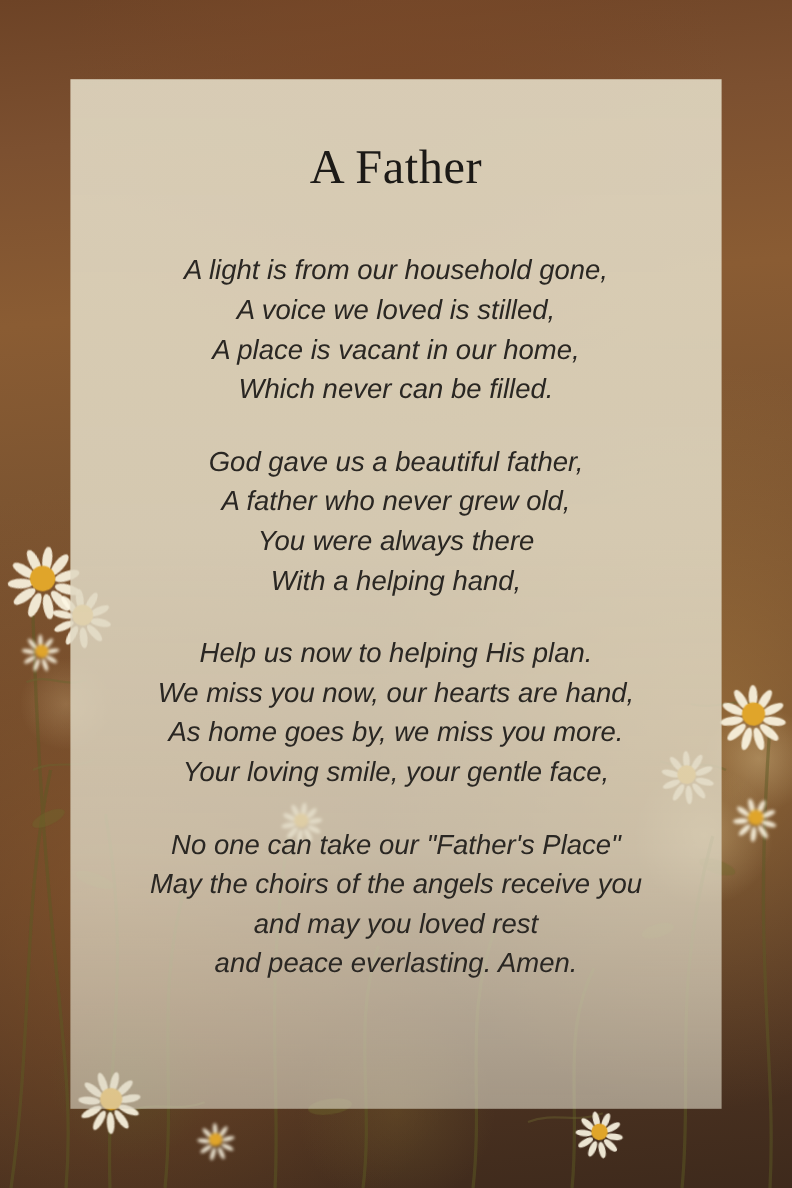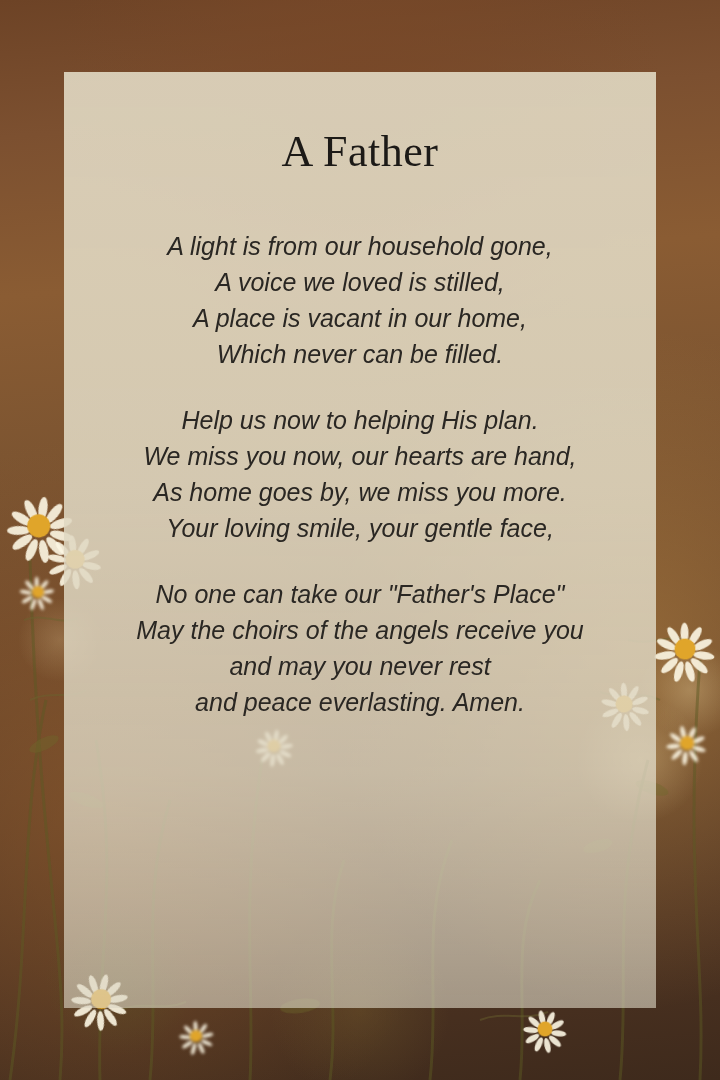--- a/index.html
+++ b/index.html
@@ -305,27 +305,33 @@
   <div class="card">
     <h1 class="title">A Father</h1>
     <div class="poem" id="poem-body">
         <div class="stanza">
           <div class="line">A light is from our household gone,</div>
           <div class="line">A voice we loved is stilled,</div>
           <div class="line">A place is vacant in our home,</div>
           <div class="line">Which never can be filled.</div>
         </div>
         <div class="stanza">
+          <div class="line">God gave us a beautiful father,</div>
+          <div class="line">A father who never grew old,</div>
+          <div class="line">You were always there</div>
+          <div class="line">With a helping hand,</div>
+        </div>
+        <div class="stanza">
           <div class="line">Help us now to helping His plan.</div>
           <div class="line">We miss you now, our hearts are hand,</div>
           <div class="line">As home goes by, we miss you more.</div>
           <div class="line">Your loving smile, your gentle face,</div>
         </div>
         <div class="stanza">
           <div class="line">No one can take our "Father's Place"</div>
           <div class="line">May the choirs of the angels receive you</div>
-          <div class="line">and may you never rest</div>
+          <div class="line">and may you loved rest</div>
           <div class="line">and peace everlasting. Amen.</div>
         </div>
       </div>
   </div>
 
 </div>
 
 </body></html>

